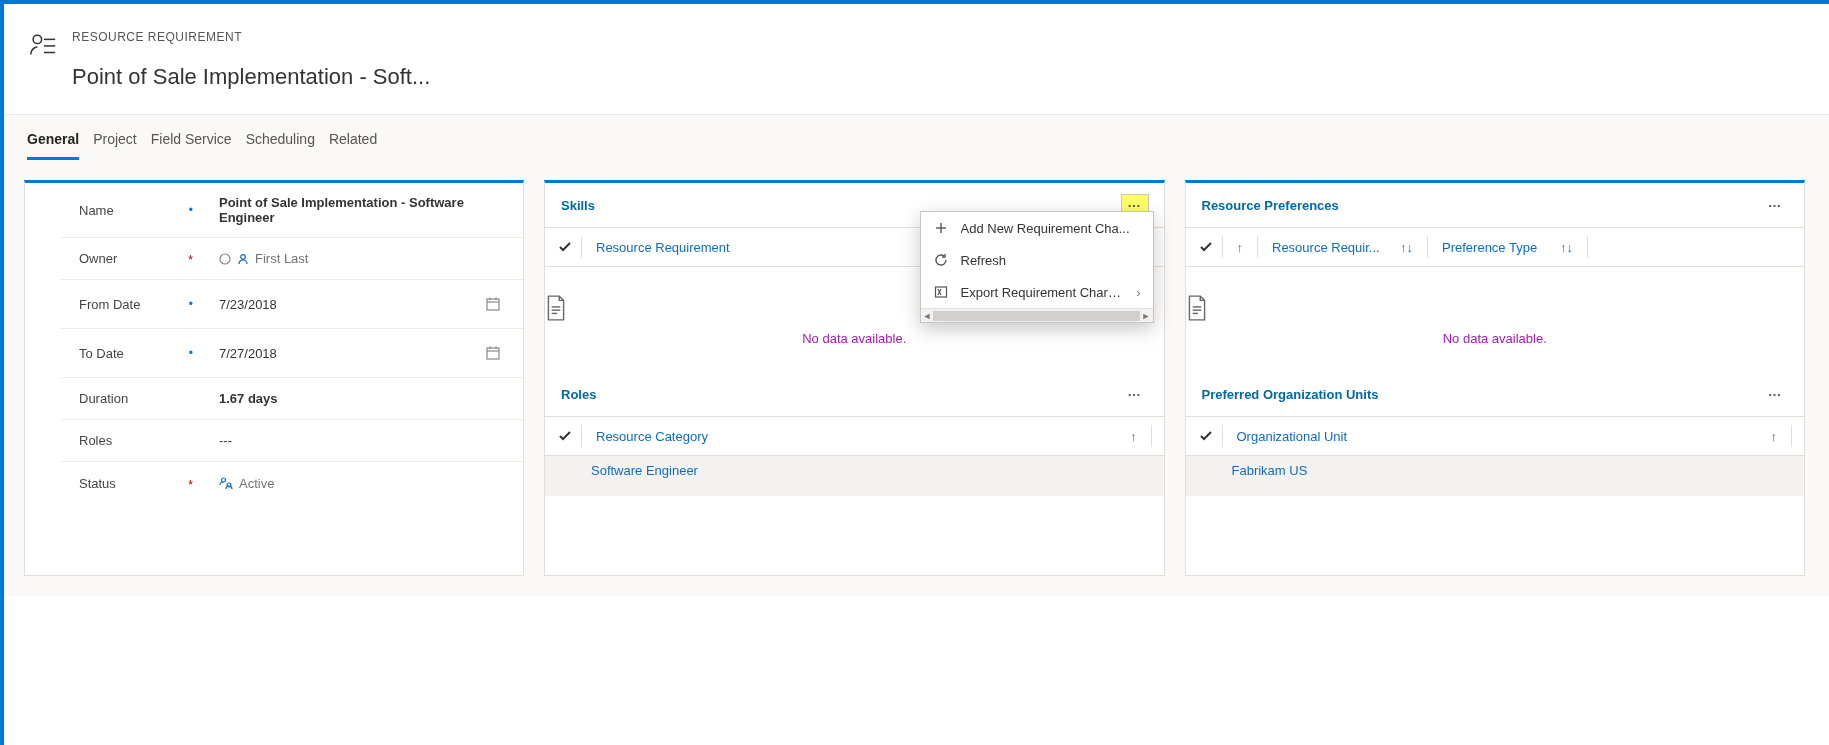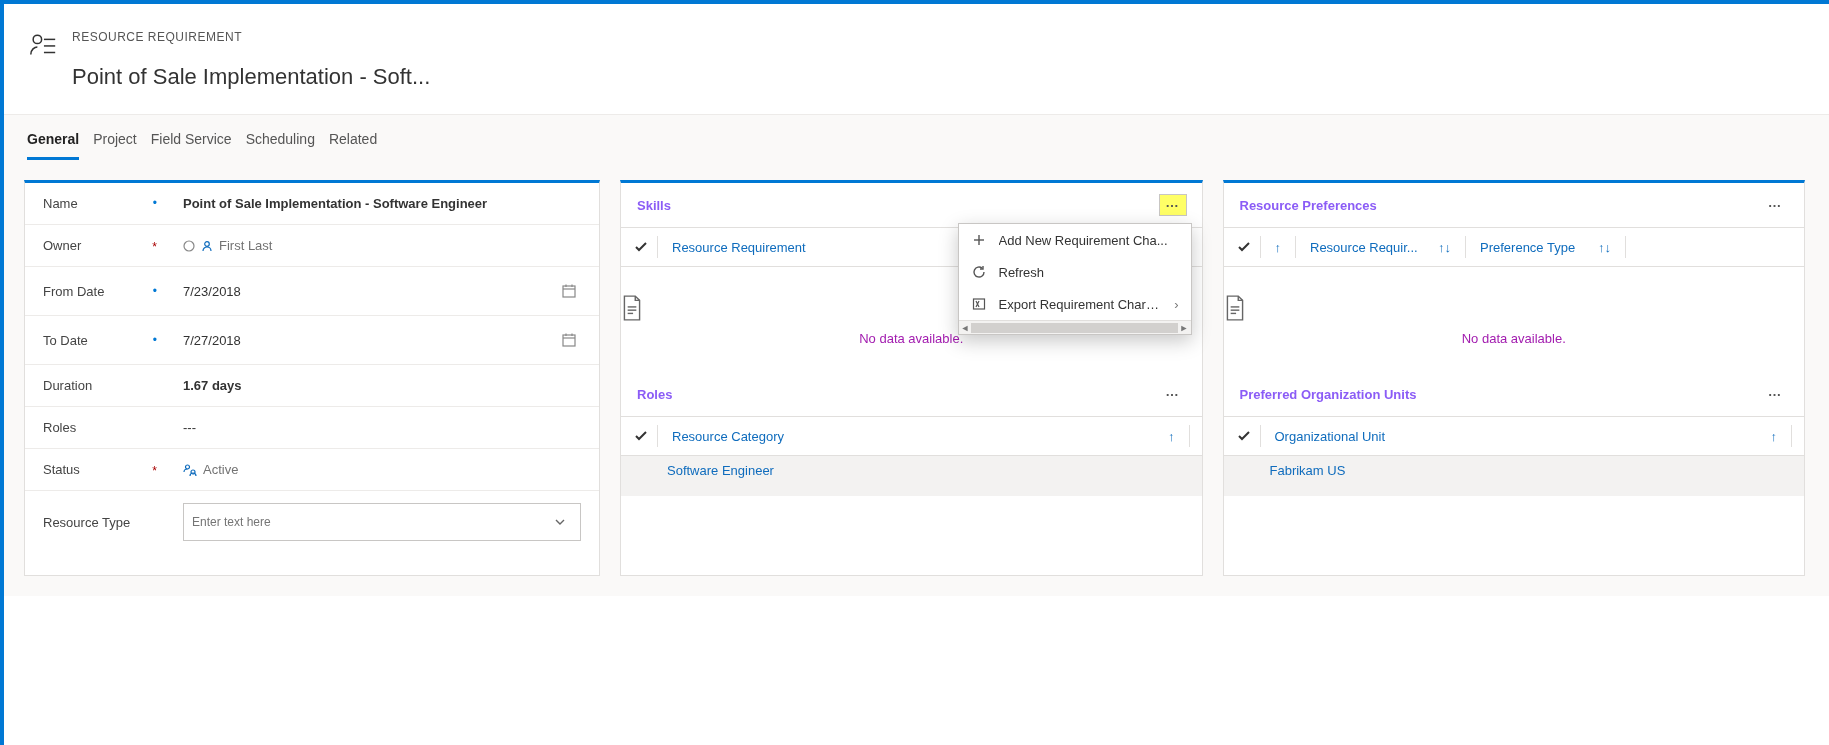--- a/index.html
+++ b/index.html
@@ -14,60 +14,60 @@
 .hdr-text .title { font-size:22px; color:#333; margin-top:20px; }
 
 
 .tabrow { display:flex; gap:14px; padding:16px 24px 0 27px; background:#faf9f8; border-top:1px solid #edebe9; }
 .tab { padding:0 0 10px 0; font-size:14px; color:#555; cursor:pointer; border-bottom:3px solid transparent; }
 .tab.active { color:#222; font-weight:600; border-bottom-color:#0078d4; }
 
 
 .workspace { display:flex; gap:20px; padding:20px 24px; background:#faf9f8; }
 .card { background:#fff; border:1px solid #e1dfdd; border-top:3px solid #0078d4; position:relative; }
-.card.left { width:576px; min-height:380px; }
+.card.left { width:500px; min-height:380px;padding-left:36px; }
 .card.mid, .card.right { flex:1; min-height:396px; }
 
 
 .formrow { display:flex; align-items:center; border-bottom:1px solid #edebe9; padding:12px 18px; min-height:42px; }
 .formrow:last-child { border-bottom:none; }
 .flabel { width:140px; font-size:13px; color:#444; position:relative; }
 .req { color:#a80000; font-size:12px; position:absolute; right:26px; top:2px; }
 .rec { color:#0078d4; font-size:12px; position:absolute; right:26px; top:0px; }
 .fval { flex:1; font-size:13px; color:#333; display:flex; align-items:center; gap:6px; }
 .fval.bold { font-weight:600; }
 .link { color:#737373; }
 .cal-btn, .dd-btn { width:24px; height:24px; display:flex; align-items:center; justify-content:center; color:#666; cursor:pointer; }
 .inputwrap { flex:1; display:flex; align-items:center; border:1px solid #c8c6c4; padding:6px 8px; }
 .inputwrap input { border:none; outline:none; flex:1; font-size:12px; color:#666; background:transparent; }
 
 
 .sec-head { display:flex; align-items:center; justify-content:space-between; padding:12px 16px; }
-.sec-title { font-size:13px; font-weight:600; color:#8b5cf6; }
+.sec-title { font-size:13px; font-weight:600; color:#0369a1; }
 .more-btn { width:26px; height:20px; display:flex; align-items:center; justify-content:center; cursor:pointer; color:#555; font-weight:bold; letter-spacing:1px; }
 .more-btn.hl { background:#ffff66; outline:1px solid #c8c6c4; }
 
 
 .ghead { display:flex; align-items:center; border-top:1px solid #e1dfdd; border-bottom:1px solid #e1dfdd; padding:0 12px; height:40px; gap:8px; }
 .gh-check svg { width:16px; height:16px; stroke:#333; fill:none; stroke-width:2; }
 .gh-sep { width:1px; height:22px; background:#e1dfdd; }
 .gh-col { color:#0f6cbd; font-size:13px; flex:1; cursor:pointer; padding-left:6px; white-space:nowrap; overflow:hidden; text-overflow:ellipsis; }
 .gh-sort { color:#0f6cbd; font-size:13px; padding:0 6px; cursor:pointer; }
 
 
 .gempty { text-align:center; padding:28px 0 20px 0; color:#a21caf; }
 .gempty svg { width:22px; height:26px; stroke:#666; fill:none; stroke-width:1.3; margin-bottom:10px; }
 .grow { display:flex; align-items:center; height:40px; padding:0 12px 11px 46px; background:#f3f2f1; color:#0f6cbd; font-size:13px; }
 .grow.plain { background:#f3f2f1; }
 
 
 .subsec { margin-top:6px; }
 
 
-.flyout { position:absolute; top:40px; right:10px; width:234px; background:#fff; border:1px solid #c8c6c4; box-shadow:0 6px 18px rgba(0,0,0,.22); z-index:10; }
+.flyout { position:absolute; top:28px; right:10px; width:234px; background:#fff; border:1px solid #c8c6c4; box-shadow:0 6px 18px rgba(0,0,0,.22); z-index:10; }
 .fi { display:flex; align-items:center; gap:12px; padding:8px 12px; font-size:13px; color:#333; cursor:pointer; }
 .fi .fic { width:16px; height:16px; display:flex; align-items:center; justify-content:center; color:#555; }
 .fi .lbl { flex:1; white-space:nowrap; overflow:hidden; text-overflow:ellipsis; }
 .fi .chev { color:#777; }
 .fscroll { height:14px; background:#f3f2f1; border-top:1px solid #e1dfdd; display:flex; align-items:center; justify-content:space-between; padding:0 2px; font-size:9px; color:#777; }
 .fscroll .track { flex:1; height:10px; background:#d2d0ce; margin:0 2px; }
 
 svg { display:block; }
 </style>
 </head>
@@ -167,31 +167,20 @@
           <svg width="14" height="14" viewBox="0 0 14 14" fill="none" stroke="currentColor" stroke-width="1.2">
               <circle cx="4.5" cy="4" r="2"></circle>
               <circle cx="10" cy="9" r="2"></circle>
               <path d="M1 9c0-2 1.5-3 3.5-3"></path>
               <path d="M7 13c0-2 1.5-3 3-3s3 1 3 3"></path>
             </svg>
         </span>
         <span class="link">Active</span>
       </div>
     </div>
-    <div class="formrow">
-      <div class="flabel"><span>Resource Type</span></div>
-      <div class="inputwrap">
-        <input placeholder="Enter text here" style="">
-        <span class="dd-btn">
-          <svg width="12" height="12" viewBox="0 0 12 12" fill="none" stroke="#666" stroke-width="1.4">
-              <path d="M2 4l4 4 4-4"></path>
-            </svg>
-        </span>
-      </div>
-    </div>
   </div>
 
   <div class="card mid">
     <div class="sec-head">
       <div class="sec-title">Skills</div>
       <div class="more-btn hl">⋯</div>
     </div>
 
     <div class="flyout">
       <div class="fi">

